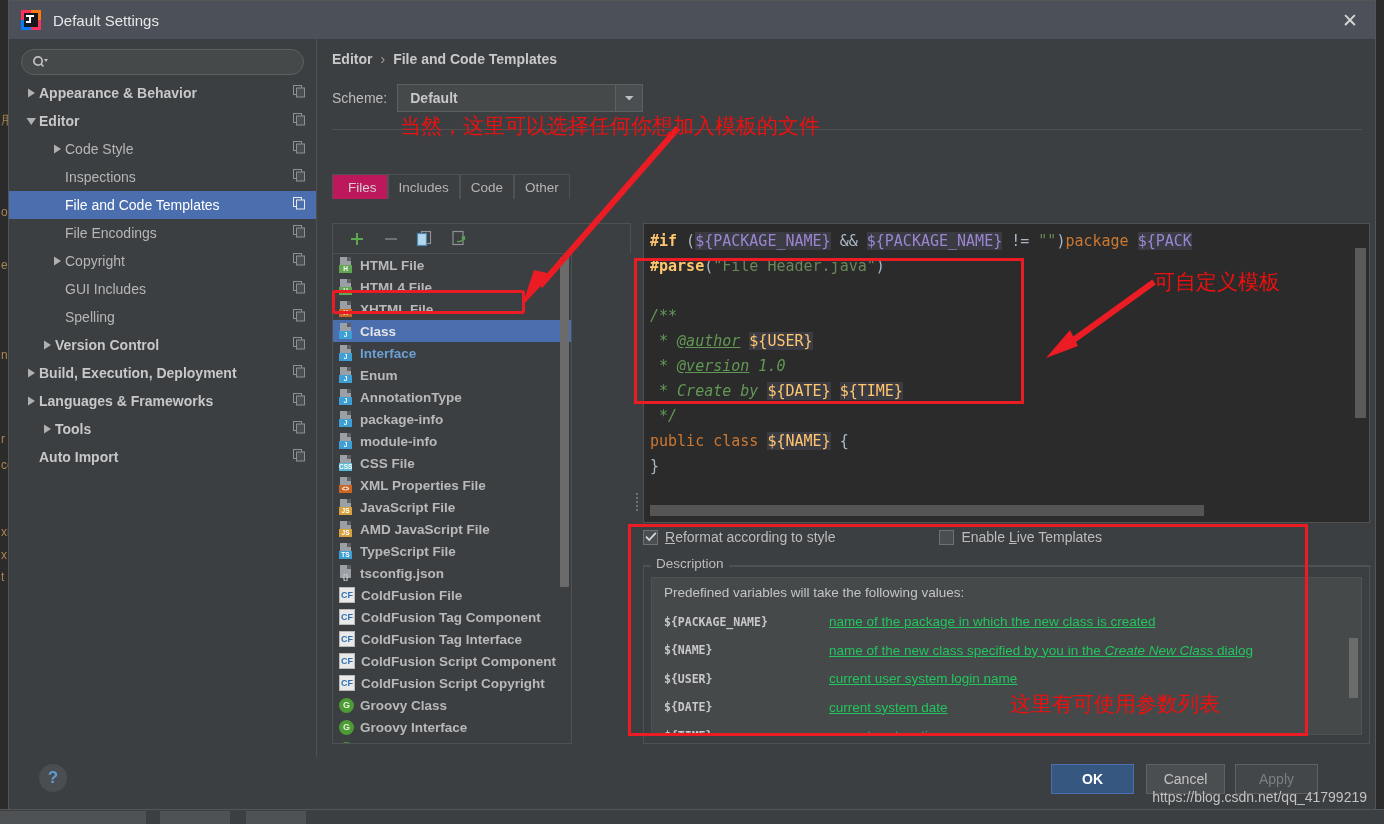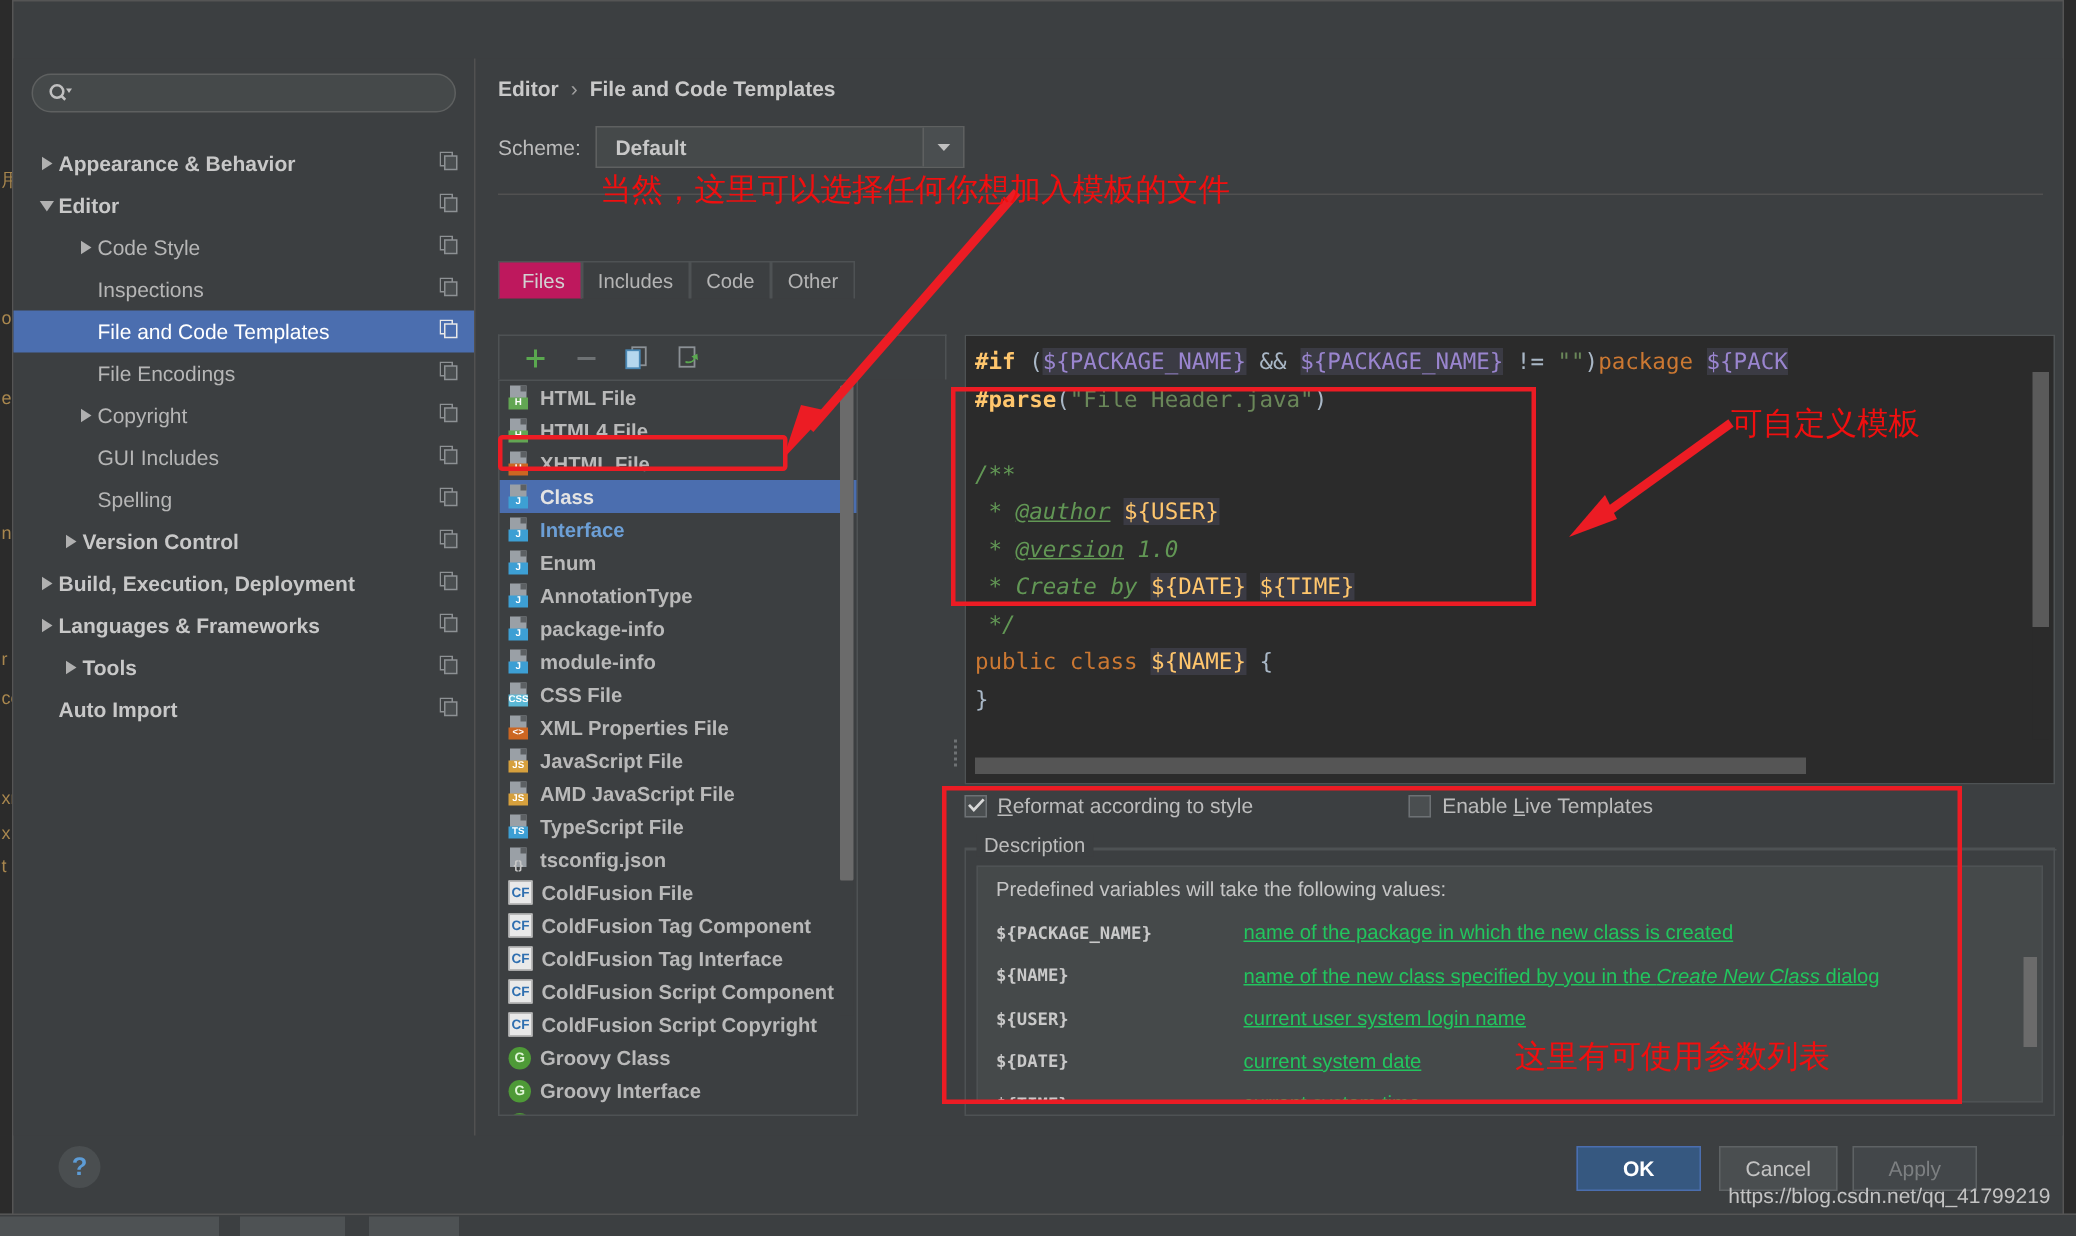--- a/index.html
+++ b/index.html
@@ -27,21 +27,21 @@
   .dlg-body{position:absolute;left:0;top:38px;width:1366px;height:718px;}
   .left-pane{position:absolute;left:0;top:0;width:308px;height:718px;background:#3c3f41;border-right:1px solid #515151;box-sizing:border-box;}
   .right-pane{position:absolute;left:309px;top:0;width:1057px;height:718px;background:#3c3f41;}
 
   
   .search-box{margin:10px 12px 0 12px;height:26px;border:1px solid #5e6060;border-radius:13px;background:#45494a;display:flex;align-items:center;padding:0 10px;box-sizing:border-box;}
   .search-ico{display:flex;align-items:center;}
   .search-input{border:none;background:transparent;outline:none;color:#bbb;font-size:13px;font-family:"Liberation Sans",sans-serif;flex:1;margin-left:4px;}
 
   
-  .tree{margin-top:20px;}
+  .tree{margin-top:4px;}
   .tree-row{height:28px;display:flex;align-items:center;padding-left:14px;padding-right:8px;box-sizing:border-box;position:relative;cursor:default;}
   .tree-row.selected{background:#4b6eaf;}
   .tree-row .arrow{width:16px;flex:none;display:flex;align-items:center;justify-content:center;}
   .tree-row .t-label{font-size:14px;color:#b6b6b6;white-space:nowrap;}
   .tree-row.bold .t-label{font-weight:bold;color:#c8c8c8;}
   .tree-row.selected .t-label{color:#ffffff;}
   .copy-ico{position:absolute;right:10px;top:50%;transform:translateY(-50%);}
 
   
   .crumb{position:absolute;left:14px;top:12px;font-size:14px;font-weight:bold;color:#c9c9c9;display:flex;align-items:center;gap:8px;}
@@ -151,20 +151,34 @@
 <div class="bg-left-text" style="top:525px">xr</div>
 <div class="bg-left-text" style="top:548px">x</div>
 <div class="bg-left-text" style="top:570px">t</div>
 <div class="bg-bottom-bar"></div>
 <div class="bg-bottom-seg" style="left:0;width:146px;"></div>
 <div class="bg-bottom-seg" style="left:160px;width:70px;"></div>
 <div class="bg-bottom-seg" style="left:246px;width:60px;"></div>
 
 <div class="dialog">
 
+  <div class="titlebar">
+    <div class="ij-logo">
+      <div class="sq" style="left:0;top:0;background:#fe315d;"></div>
+      <div class="sq" style="left:10px;top:0;background:#f97a12;"></div>
+      <div class="sq" style="left:0;top:10px;background:#087cfa;"></div>
+      <div class="sq" style="left:10px;top:10px;background:#fe315d;"></div>
+      <div style="position:absolute;left:3px;top:3px;width:14px;height:14px;background:#16181d;"></div>
+      <div style="position:absolute;left:5px;top:5px;width:8px;height:2px;background:#fff;"></div>
+      <div style="position:absolute;left:8px;top:5px;width:2px;height:8px;background:#fff;"></div>
+      <div style="position:absolute;left:5px;top:11px;width:5px;height:2px;background:#fff;"></div>
+    </div>
+    <div class="title-text">Default Settings</div>
+    <div class="close-btn">✕</div>
+  </div>
 
   <div class="dlg-body">
 
     <div class="left-pane">
       <div class="search-box">
         <span class="search-ico">
           <svg width="16" height="14" viewBox="0 0 16 14">
             <circle cx="6" cy="6" r="4.2" fill="none" stroke="#c0c0c0" stroke-width="1.7"></circle>
             <line x1="9" y1="9" x2="11.5" y2="11.5" stroke="#c0c0c0" stroke-width="1.7"></line>
             <path d="M12 4 L16 4 L14 7 Z" fill="#c0c0c0"></path>

